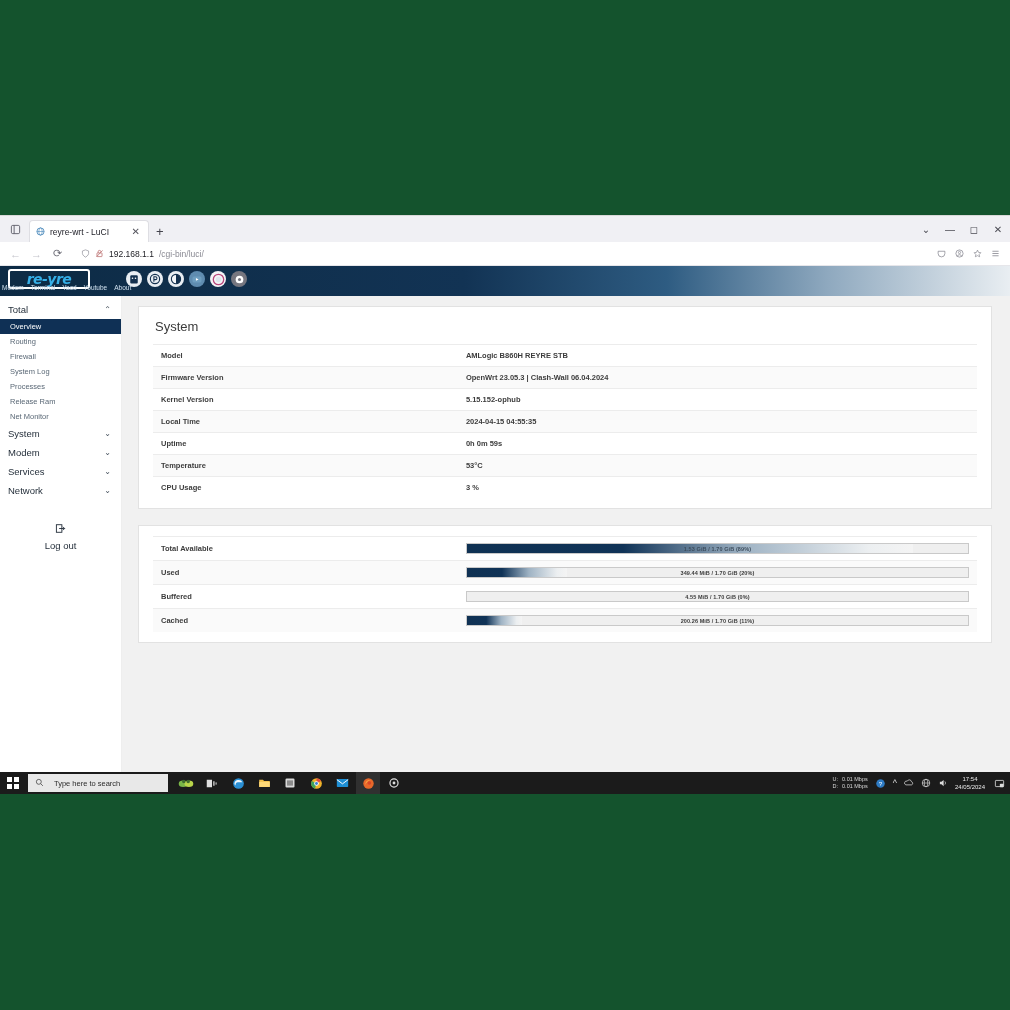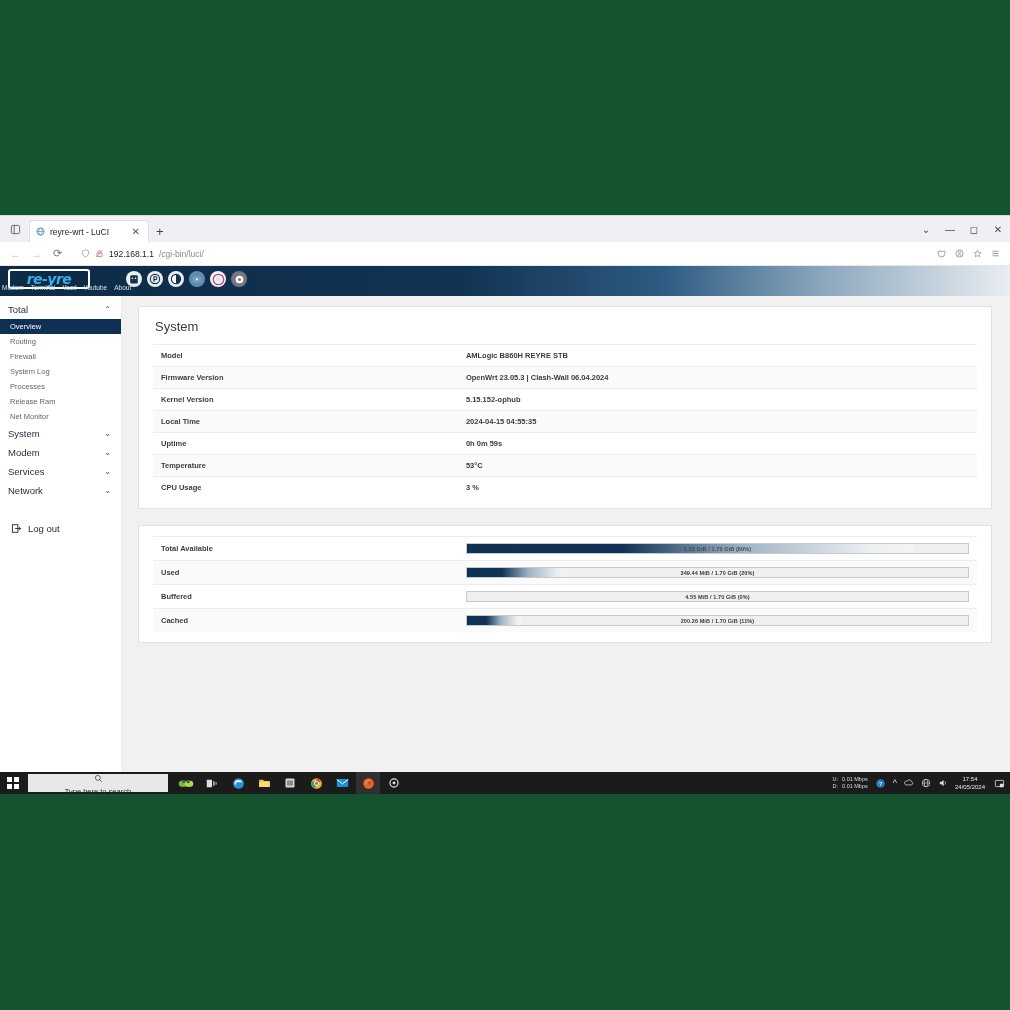--- a/index.html
+++ b/index.html
@@ -124,21 +124,21 @@
   .side-sub { padding: 0; }
   .side-item {
     padding: 3px 10px 3px 10px; font-size: 7.5px; color: #5a6876;
   }
   .side-item.active {
     background: #0f3055; color: #ffffff;
   }
   .logout {
     display: flex; align-items: center; gap: 6px;
     padding: 8px 10px; margin-top: 14px;
-    font-size: 9.5px; color: #1f2a36;
+    font-size: 9.5px; color: #1f2a36; flex-direction: column;
   }
   .logout .lo-icon {
     width: 12px; height: 12px; display: flex; align-items: center;
     justify-content: center; font-size: 10px; color: #1f2a36;
   }
 
   
   .content {
     flex: 1 1 auto; background: #f1f1f1; padding: 10px 18px 0 16px;
     overflow: hidden;
@@ -182,22 +182,22 @@
     background: #1b1b1b; display: flex; align-items: center;
   }
   .start {
     width: 26px; height: 22px; display: flex; align-items: center;
     justify-content: center;
   }
   .winlogo { display: grid; grid-template-columns: 5px 5px; grid-template-rows: 5px 5px; gap: 1.5px; }
   .winlogo i { background: #ffffff; display: block; }
   .searchbox {
     width: 140px; height: 18px; background: #e8e8e8; margin-left: 2px;
-    display: flex; align-items: center; gap: 2px; padding: 0 7px;
-    font-size: 7.5px; color: #2b2b2b; flex-direction: column;
+    display: flex; align-items: center; gap: 10px; padding: 0 7px;
+    font-size: 7.5px; color: #2b2b2b;
   }
   .tb-icons { display: flex; align-items: center; gap: 2px; margin-left: 6px; }
   .tb-ico {
     width: 24px; height: 22px; display: flex; align-items: center;
     justify-content: center; font-size: 11px; color: #e8e8e8;
     position: relative;
   }
   .tb-ico.active { background: #303030; }
   .tb-spacer { flex: 1 1 auto; }
   .tray { display: flex; align-items: center; gap: 7px; padding-right: 4px; color: #e3e3e3; }

